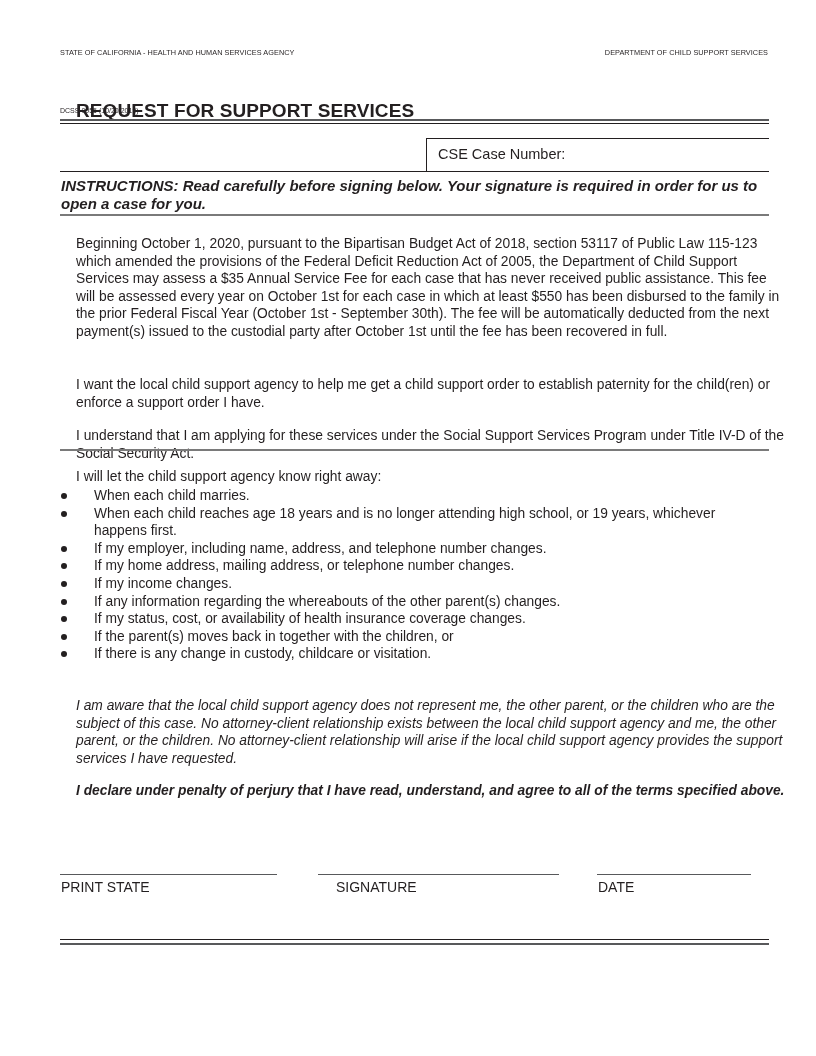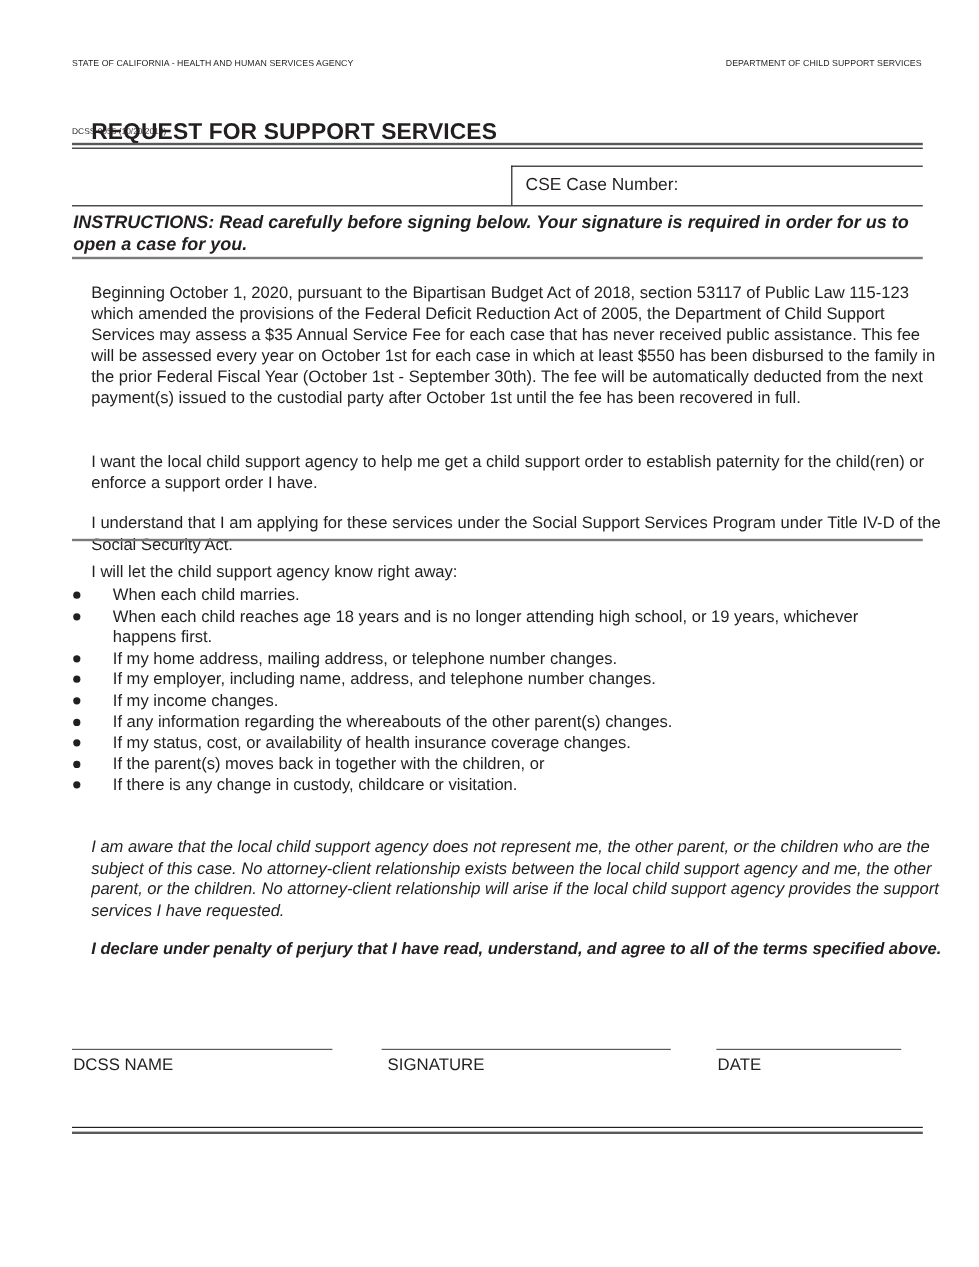--- a/index.html
+++ b/index.html
@@ -46,34 +46,34 @@
 
 <p class="abs para" style="top:220px;">Beginning October 1, 2020, pursuant to the Bipartisan Budget Act of 2018, section 53117 of Public Law 115-123 which amended the provisions of the Federal Deficit Reduction Act of 2005, the Department of Child Support Services may assess a $35 Annual Service Fee for each case that has never received public assistance.  This fee will be assessed every year on October 1st for each case in which at least $550 has been disbursed to the family in the prior Federal Fiscal Year (October 1st  - September 30th).  The fee will be automatically deducted from the next payment(s) issued to the custodial party after October 1st until the fee has been recovered in full.</p>
 <p class="abs para" style="top:361px;">I want the local child support agency to help me get a child support order to establish paternity for the child(ren) or enforce a support order I have.</p>
 <p class="abs para" style="top:412px;">I understand that I am applying for these services under the Social Support Services Program under Title IV-D of the Social Security Act.</p>
 <div class="abs rule-gray" style="left:60px; top:449px; width:709px;"></div>
 <p class="abs para" style="top:453px;">I will let the child support agency know right away:</p>
 
 <ul class="abs bullets">
   <li><span class="dot"></span><span>When each child marries.</span></li>
   <li><span class="dot"></span><span>When each child reaches age 18 years and is no longer attending high school, or 19 years, whichever happens first.</span></li>
+  <li><span class="dot"></span><span>If my employer, including name, address, and telephone number changes.</span></li>
   <li><span class="dot"></span><span>If my home address, mailing address, or telephone number changes.</span></li>
-  <li><span class="dot"></span><span>If my employer, including name, address, and telephone number changes.</span></li>
   <li><span class="dot"></span><span>If my income changes.</span></li>
   <li><span class="dot"></span><span>If any information regarding the whereabouts of the other parent(s) changes.</span></li>
   <li><span class="dot"></span><span>If my status, cost, or availability of health insurance coverage changes.</span></li>
   <li><span class="dot"></span><span>If the parent(s) moves back in together with the children, or</span></li>
   <li><span class="dot"></span><span>If there is any change in custody, childcare or visitation.</span></li>
 </ul>
 
 <p class="abs para italic-para" style="top:682px;">I am aware that the local child support agency does not represent me, the other parent, or the children who are the subject of this case.  No attorney-client relationship exists between the local child support agency and me, the other parent, or the children.  No attorney-client relationship will arise if the local child support agency provides the support services I have requested.</p>
 <p class="abs para bold-italic" style="top:767px;">I declare under penalty of perjury that I have read, understand, and agree to all of the terms specified above.</p>
 
 <div class="abs sig-line" style="left:60px; width:217px;"></div>
 <div class="abs sig-line" style="left:318px; width:241px;"></div>
 <div class="abs sig-line" style="left:597px; width:154px;"></div>
 
-<div class="abs sig-label" style="left:61px;">DCSS NAME</div>
-<div class="abs sig-label" style="left:323px;">SIGNATURE</div>
+<div class="abs sig-label" style="left:61px;">PRINT STATE</div>
+<div class="abs sig-label" style="left:336px;">SIGNATURE</div>
 <div class="abs sig-label" style="left:598px;">DATE</div>
 
 <div class="abs rule-thin" style="left:60px; top:939px; width:709px;"></div>
 <div class="abs rule-thick" style="left:60px; top:943px; width:709px;"></div>
 
 </body></html>

